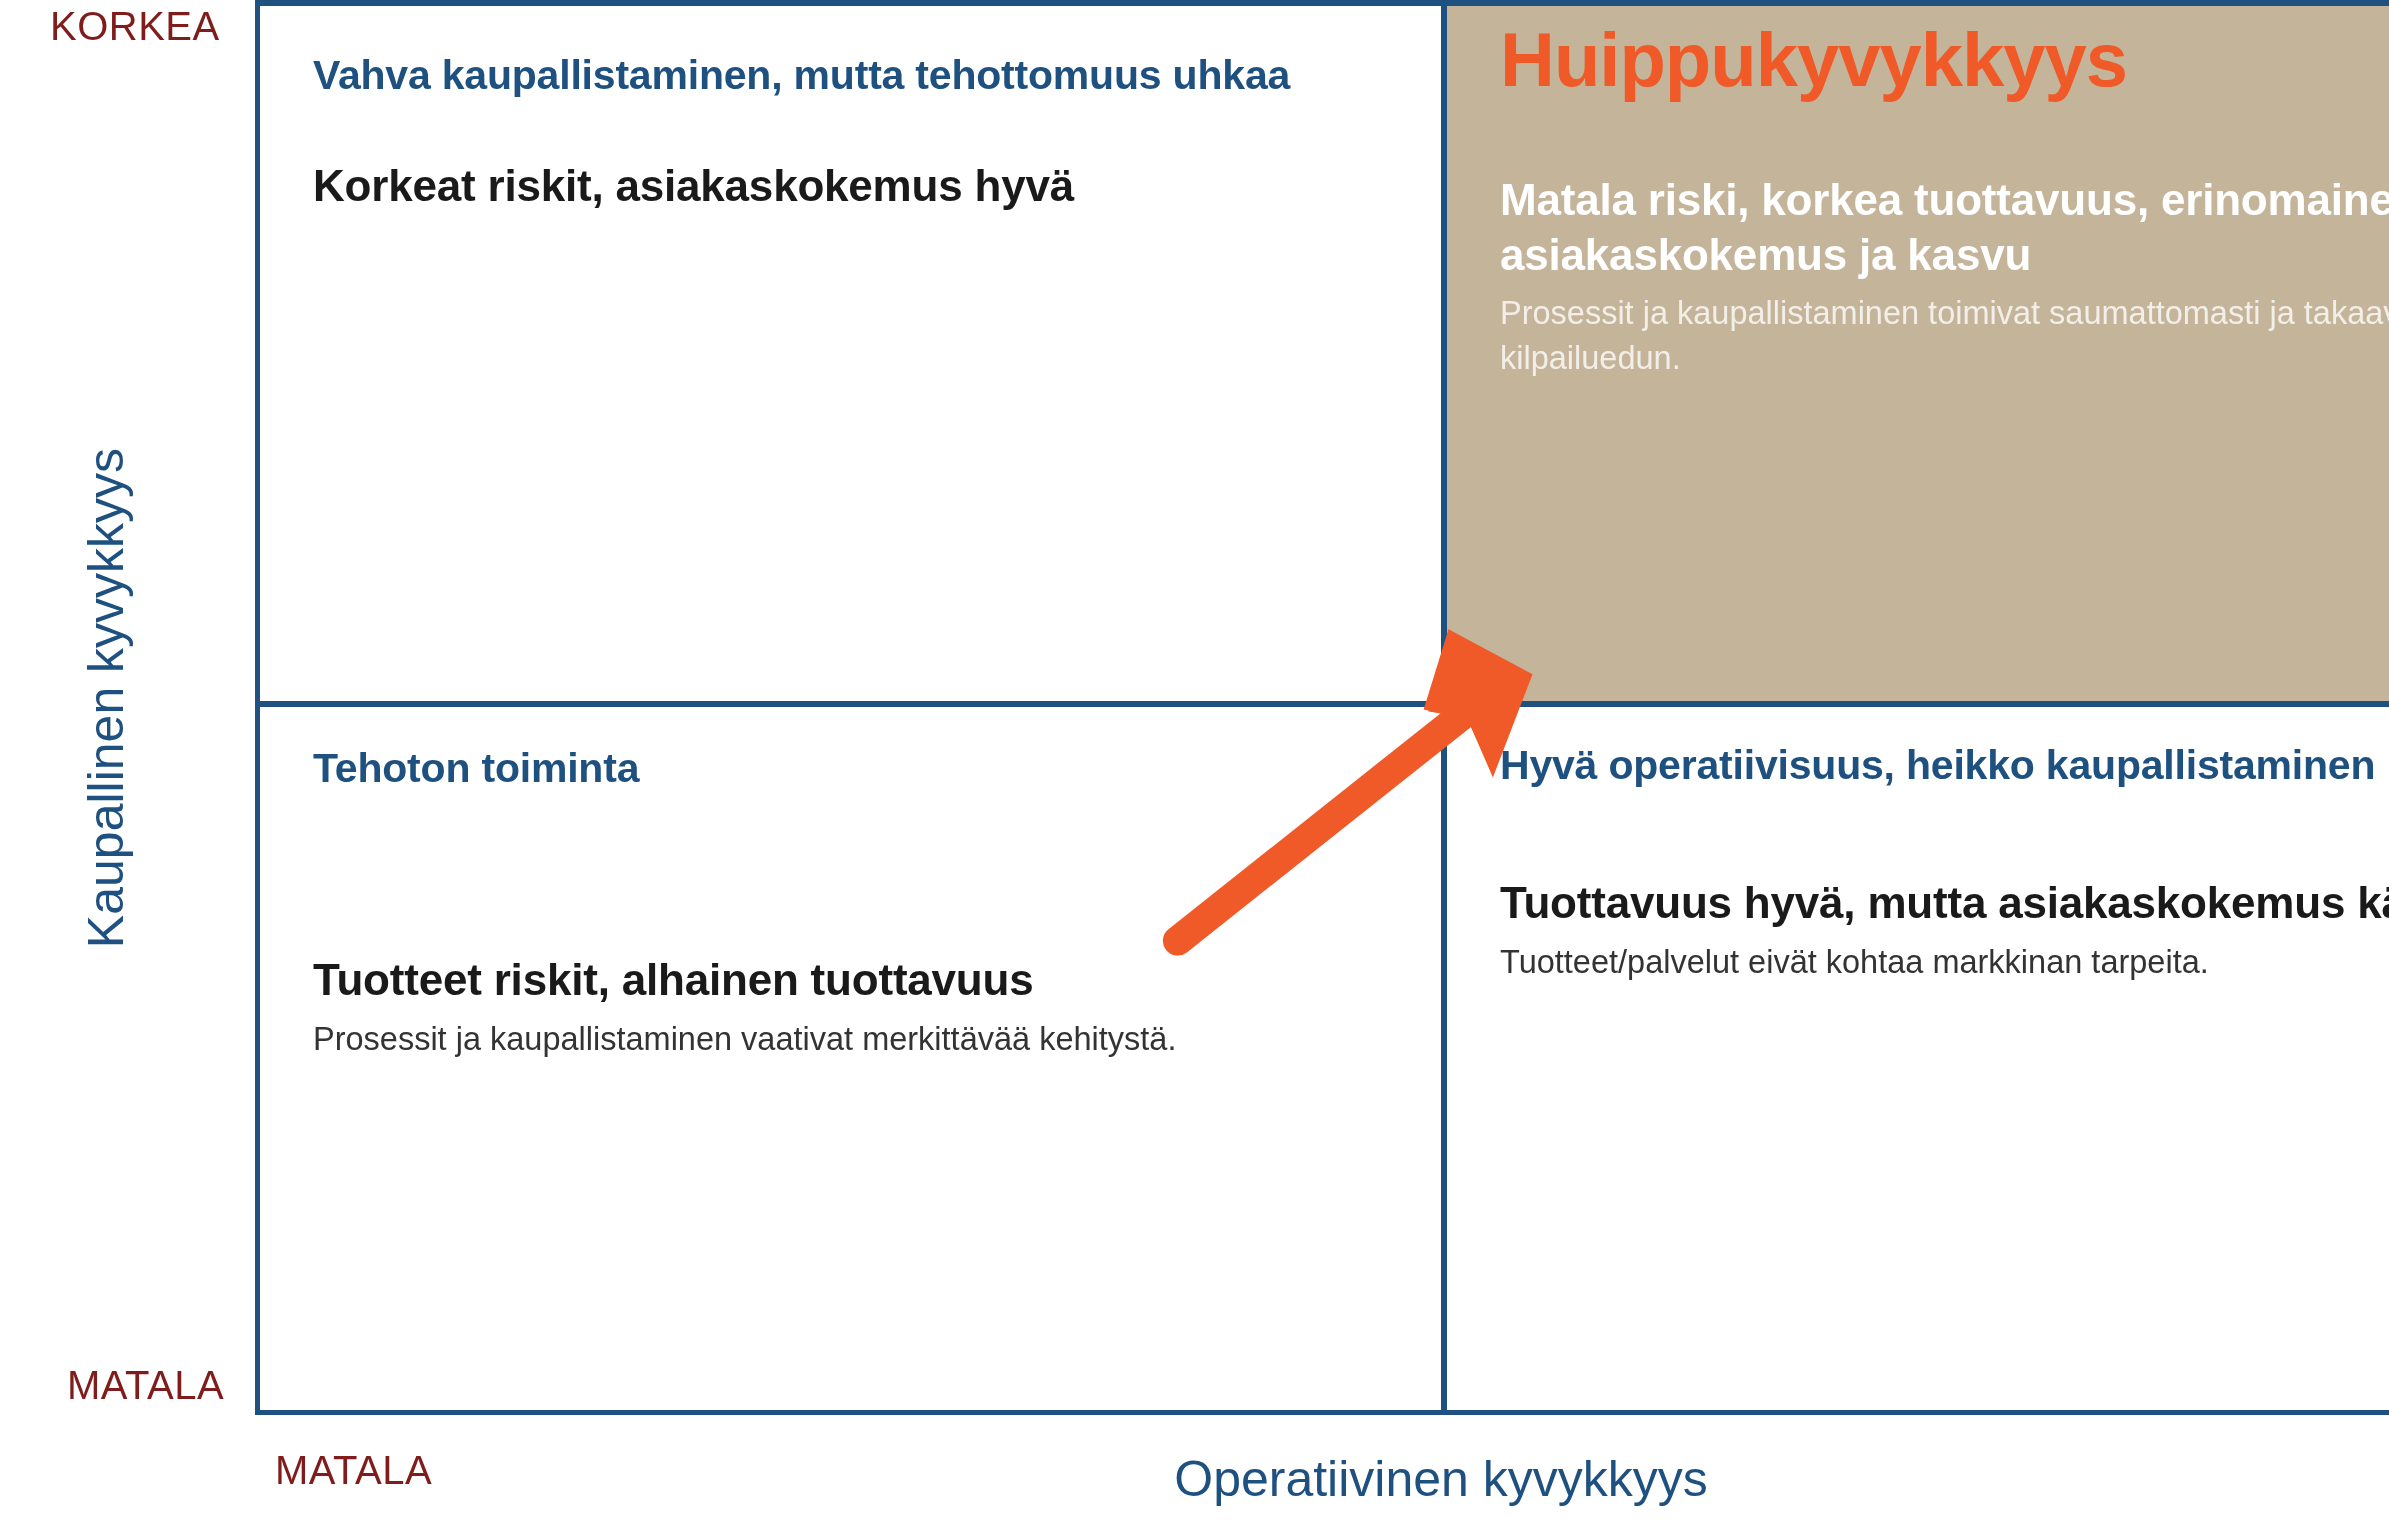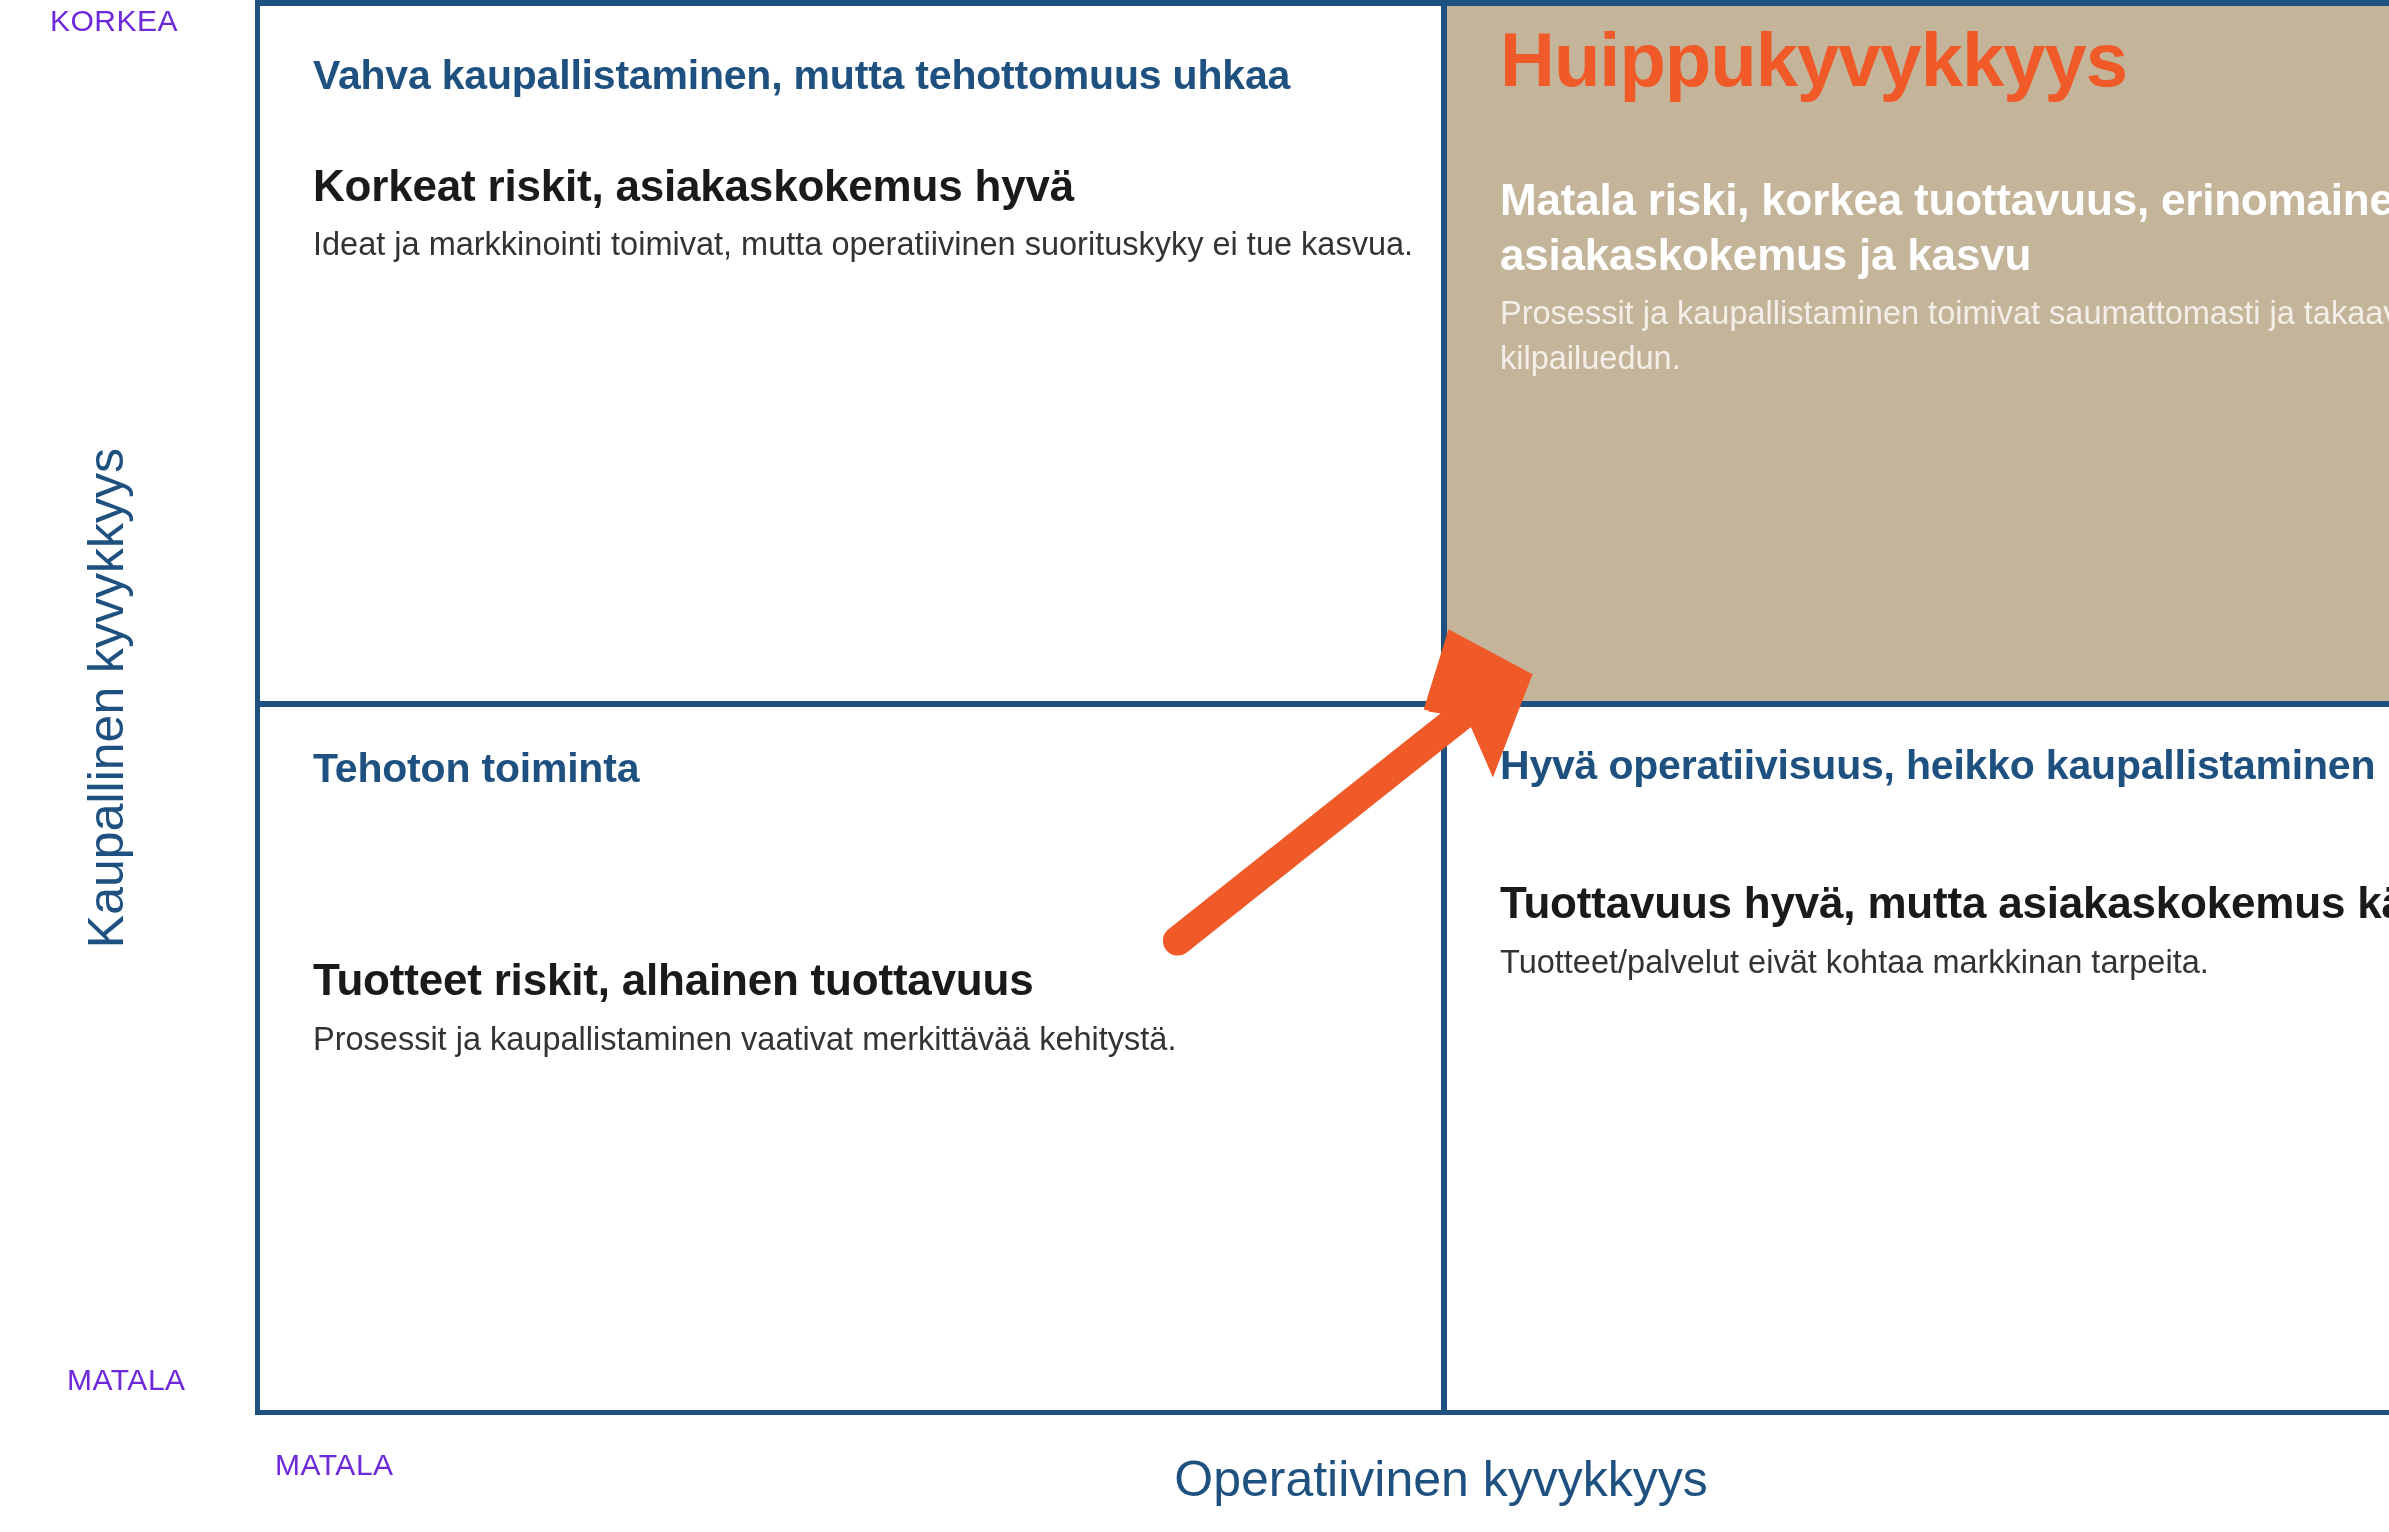--- a/index.html
+++ b/index.html
@@ -16,23 +16,23 @@
   }
 
   #matrix-root {
     position: absolute;
     inset: 0;
   }
 
   
   .axis-label {
     position: absolute;
-    color: #6d28d9;
+    color: #7f1d1d;
     font-family: "Liberation Sans", sans-serif;
-    font-size: 30px;
+    font-size: 40px;
     font-weight: 400;
     letter-spacing: 0.5px;
     white-space: nowrap;
   }
   #label-y-high  { left: 50px;  top: 3.8px; }
   #label-y-low   { left: 67px;  top: 1363px; }
   #label-x-low   { left: 275px;  top: 1448px; }
 
   
   .axis-title {
@@ -194,21 +194,20 @@
 
   <div id="divider-vertical"></div>
   <div id="divider-horizontal"></div>
 
   <div class="quadrant" id="quadrant-top-left">
     <div class="q-inner" style="top:43px;">
       <div class="q-heading">Vahva kaupallistaminen, mutta tehottomuus uhkaa</div>
       <div class="gap-md"></div>
       <div class="q-subheading">Korkeat riskit, asiakaskokemus hyvä</div>
       <div class="gap-sm"></div>
-      <div class="q-body">Ideat ja markkinointi toimivat, mutta operatiivinen suorituskyky ei tue kasvua.</div>
     </div>
   </div>
 
   <div class="quadrant" id="quadrant-bottom-left">
     <div class="q-inner" style="top:36px;">
       <div class="q-heading">Tehoton toiminta</div>
       <div class="gap-lg" style="height:158px;"></div>
       <div class="q-subheading">Tuotteet riskit, alhainen tuottavuus</div>
       <div class="gap-sm"></div>
       <div class="q-body">Prosessit ja kaupallistaminen vaativat merkittävää kehitystä.</div>

